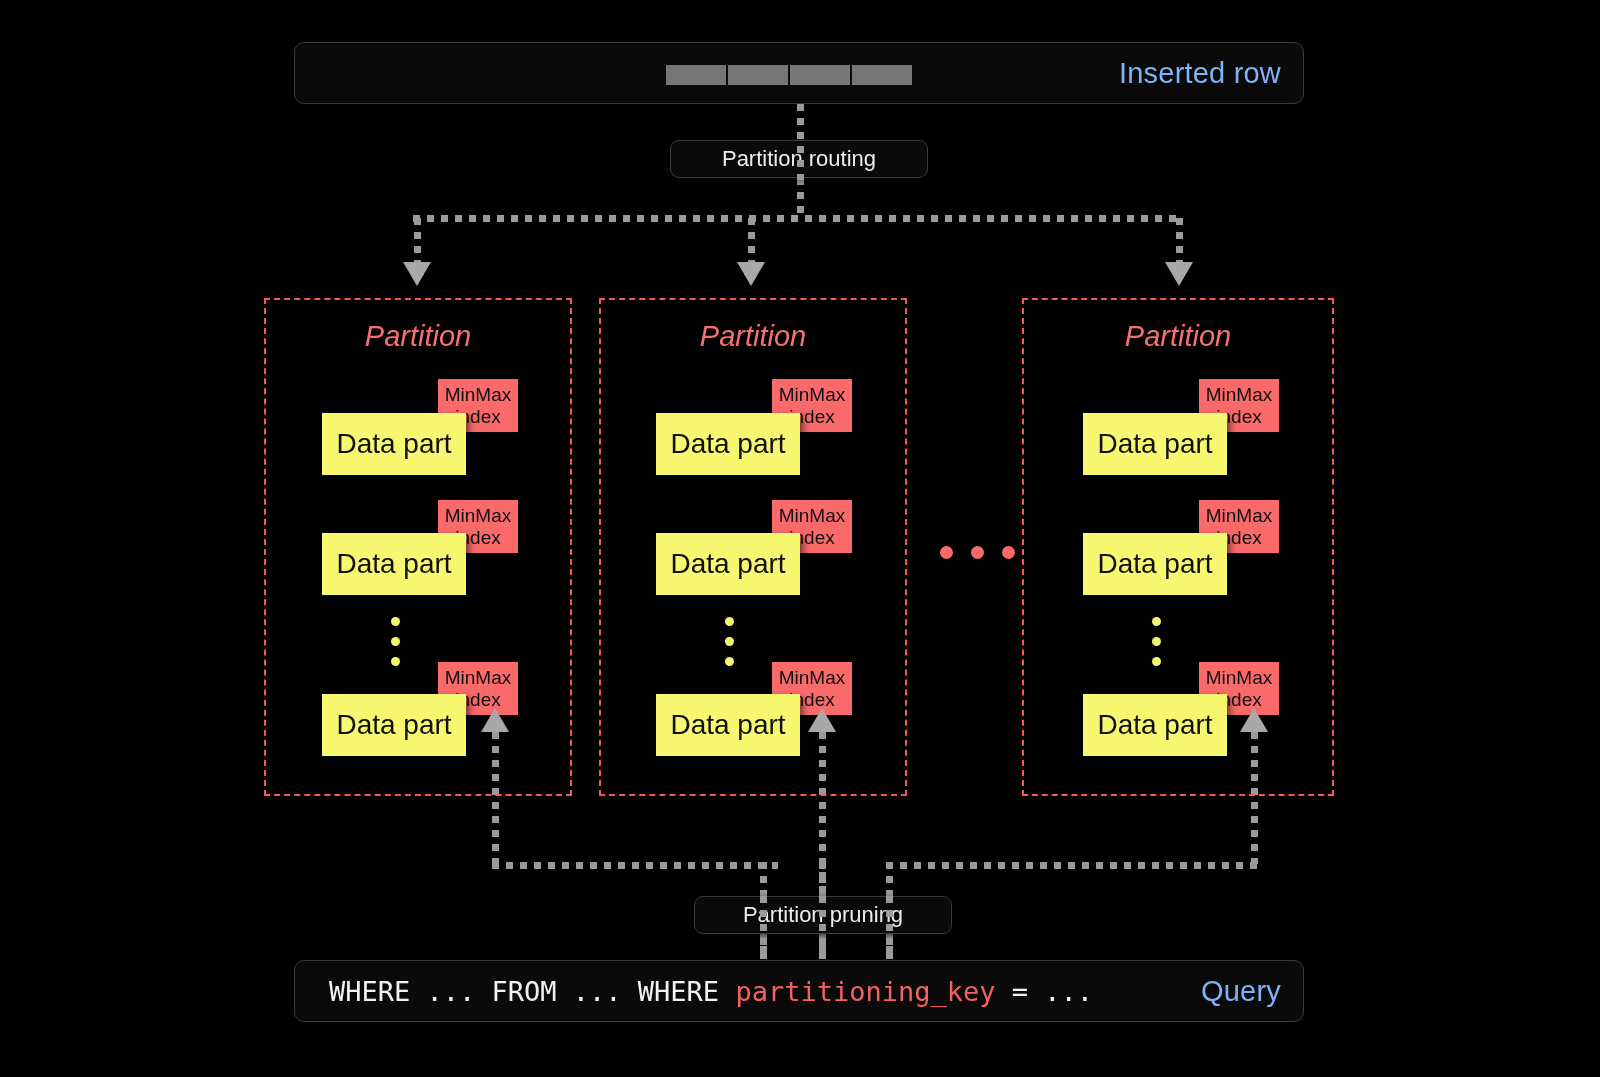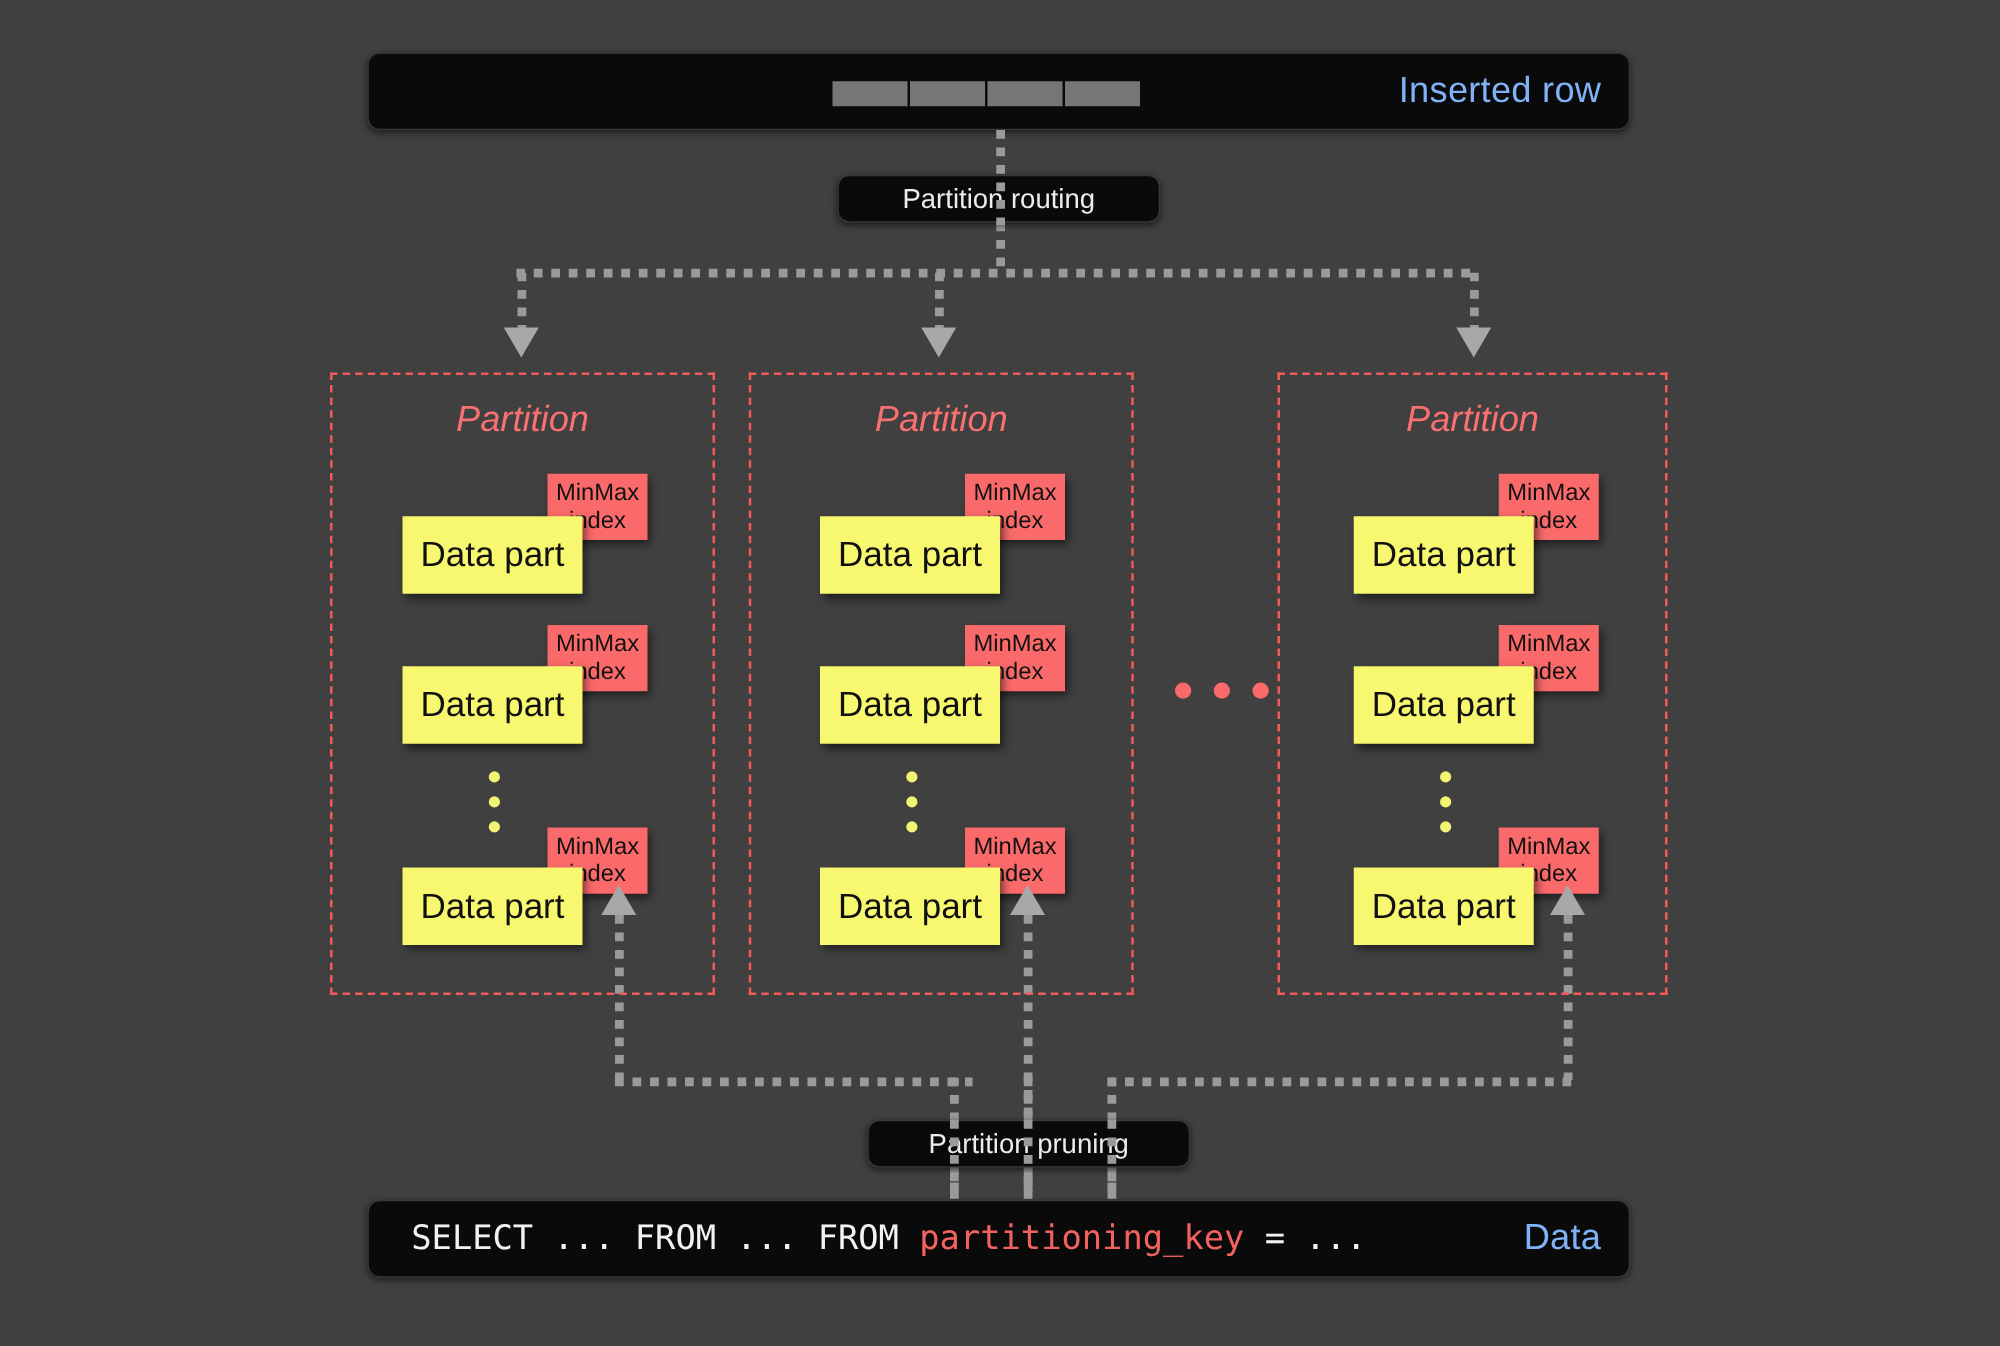--- a/index.html
+++ b/index.html
@@ -8,21 +8,21 @@
     padding: 0;
     background: #1a1a1a;
   }
   body {
     font-family: "Liberation Sans", sans-serif;
   }
   #stage {
     position: relative;
     width: 1600px;
     height: 1077px;
-    background: #404040;
+    background: #000000;
     overflow: hidden;
   }
 
   
   .bar {
     position: absolute;
     background: #0a0a0a;
     border: 1px solid #3a3a3a;
     border-radius: 10px;
     box-shadow: 0 2px 6px rgba(0,0,0,.55);
@@ -320,17 +320,17 @@
 
   <div class="pill" style="left:694px; top:896px; width:258px; height:38px;">
     <span>Partition pruning</span>
   </div>
 
   <div class="dline v over" style="left:760px; top:896px; height:64px;"></div>
   <div class="dline v over" style="left:819px; top:896px; height:64px;"></div>
   <div class="dline v over" style="left:886px; top:896px; height:64px;"></div>
 
   <div class="bar" style="left:294px; top:960px; width:1010px; height:62px;">
-    <div class="sql"><span class="kw">SELECT ... FROM ... FROM </span><span class="pkey">partitioning_key</span><span class="kw"> = ...</span></div>
-    <div class="bar-label">Data</div>
+    <div class="sql"><span class="kw">WHERE ... FROM ... WHERE </span><span class="pkey">partitioning_key</span><span class="kw"> = ...</span></div>
+    <div class="bar-label">Query</div>
   </div>
 
 </div>
 
 </body></html>

